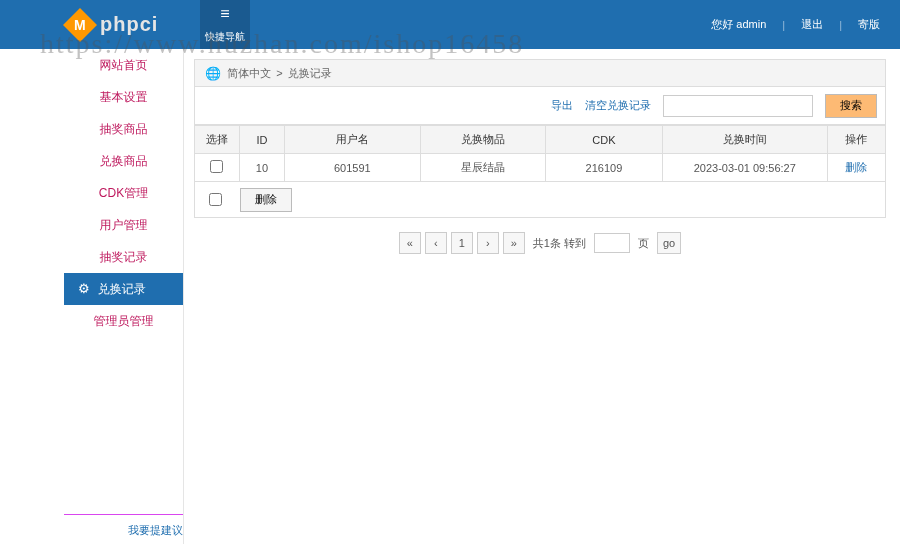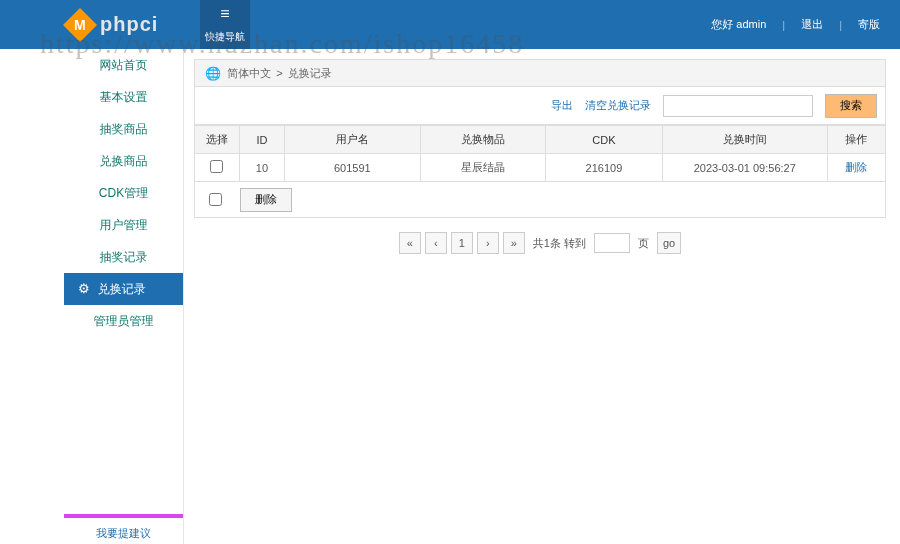--- a/index.html
+++ b/index.html
@@ -18,24 +18,24 @@
 .header-right span, .header-right a { color: #fff; margin-left: 16px; text-decoration: none; }
 .header-right .sep { opacity: 0.5; }
 
 
 .watermark { position: absolute; top: 28px; left: 40px; font-size: 28px; color: rgba(80,80,80,0.35); font-family: Georgia, serif; letter-spacing: 2px; pointer-events: none; z-index: 100; }
 
 
 .container { display: flex; height: calc(544px - 49px); }
 .sidebar { width: 120px; background: #fff; border-right: 1px solid #e5e5e5; margin-left: 64px; display: flex; flex-direction: column; }
 .sidebar-items { flex: 1; }
-.sidebar-item { height: 32px; line-height: 32px; text-align: center; font-size: 12px; color: #0f766e; cursor: pointer; }
+.sidebar-item { height: 32px; line-height: 32px; text-align: center; font-size: 12px; color: #be185d; cursor: pointer; }
 .sidebar-item.active { background: #1f6eaf; color: #fff; display: flex; align-items: center; justify-content: flex-start; padding-left: 14px; }
 .sidebar-item.active .gear { margin-right: 8px; font-size: 13px; }
-.sidebar-footer { border-top: 4px solid #d946ef; height: 30px; line-height: 30px; text-align: center; }
+.sidebar-footer { border-top: 1px solid #d946ef; height: 30px; line-height: 30px; text-align: right; }
 .sidebar-footer a { color: #1f6eaf; font-size: 11px; text-decoration: none; }
 
 
 .main { flex: 1; padding: 10px 14px 10px 10px; }
 .breadcrumb { background: #f4f4f4; border: 1px solid #ddd; height: 28px; display: flex; align-items: center; padding: 0 10px; font-size: 11px; color: #666; }
 .breadcrumb .globe { margin-right: 6px; color: #888; font-size: 13px; }
 .breadcrumb .sep { margin: 0 5px; }
 
 .toolbar { border: 1px solid #ddd; border-top: none; height: 38px; display: flex; align-items: center; justify-content: flex-end; padding: 0 8px; gap: 12px; }
 .toolbar a { color: #1f6eaf; font-size: 11px; text-decoration: none; }

